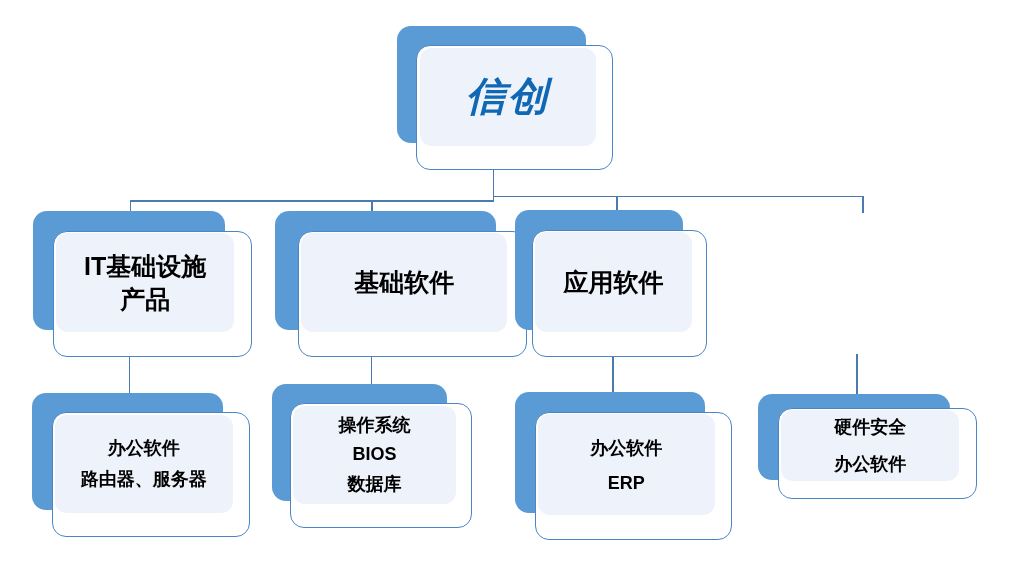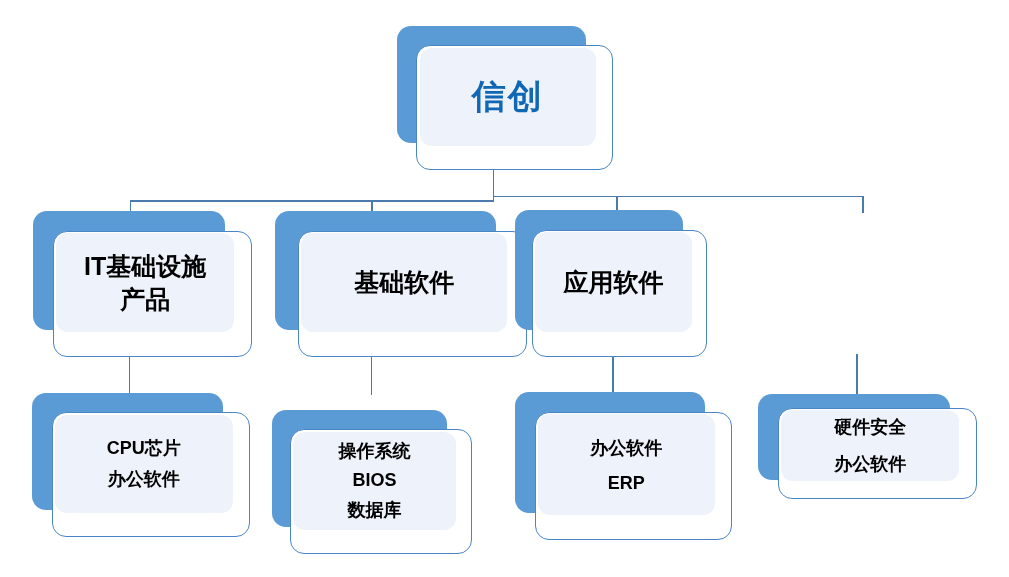--- a/index.html
+++ b/index.html
@@ -20,21 +20,21 @@
     background:#ffffff;border:1.5px solid #4a86c6;border-radius:14px;
     box-sizing:border-box;
   }
   .panel{
     position:absolute;left:10.5%;top:15%;width:81.5%;height:68%;
     background:#eef2fa;border-radius:12px;
     display:flex;flex-direction:column;align-items:center;justify-content:center;
     text-align:center;
   }
   .root-label{
-    font-size:34px;font-weight:bold;color:#1068b5;letter-spacing:2px;white-space:nowrap;
+    font-size:40px;font-weight:bold;color:#1068b5;letter-spacing:2px;white-space:nowrap;font-style:italic;
   }
   .branch-title{
     font-size:25px;font-weight:bold;color:#000000;line-height:1.3;white-space:nowrap;
   }
   .items{display:flex;flex-direction:column;gap:7px;}
   .items.loose{gap:13px;}
   .item{font-size:18px;font-weight:bold;color:#000000;white-space:nowrap;}
 </style>
 </head>
 <body>
@@ -85,27 +85,27 @@
       <div class="branch-title">应用软件</div>
     </div>
   </div>
 
 
   <div class="node" style="left:32px;top:393px;width:218px;height:144px;">
     <div class="back"></div>
     <div class="card"></div>
     <div class="panel">
       <div class="items">
-        <div class="item">CPU芯片</div>
         <div class="item">办公软件</div>
+        <div class="item">路由器、服务器</div>
       </div>
     </div>
   </div>
 
-  <div class="node" style="left:272px;top:410px;width:200px;height:144px;">
+  <div class="node" style="left:272px;top:384px;width:200px;height:144px;">
     <div class="back"></div>
     <div class="card"></div>
     <div class="panel">
       <div class="items">
         <div class="item">操作系统</div>
         <div class="item">BIOS</div>
         <div class="item">数据库</div>
       </div>
     </div>
   </div>

